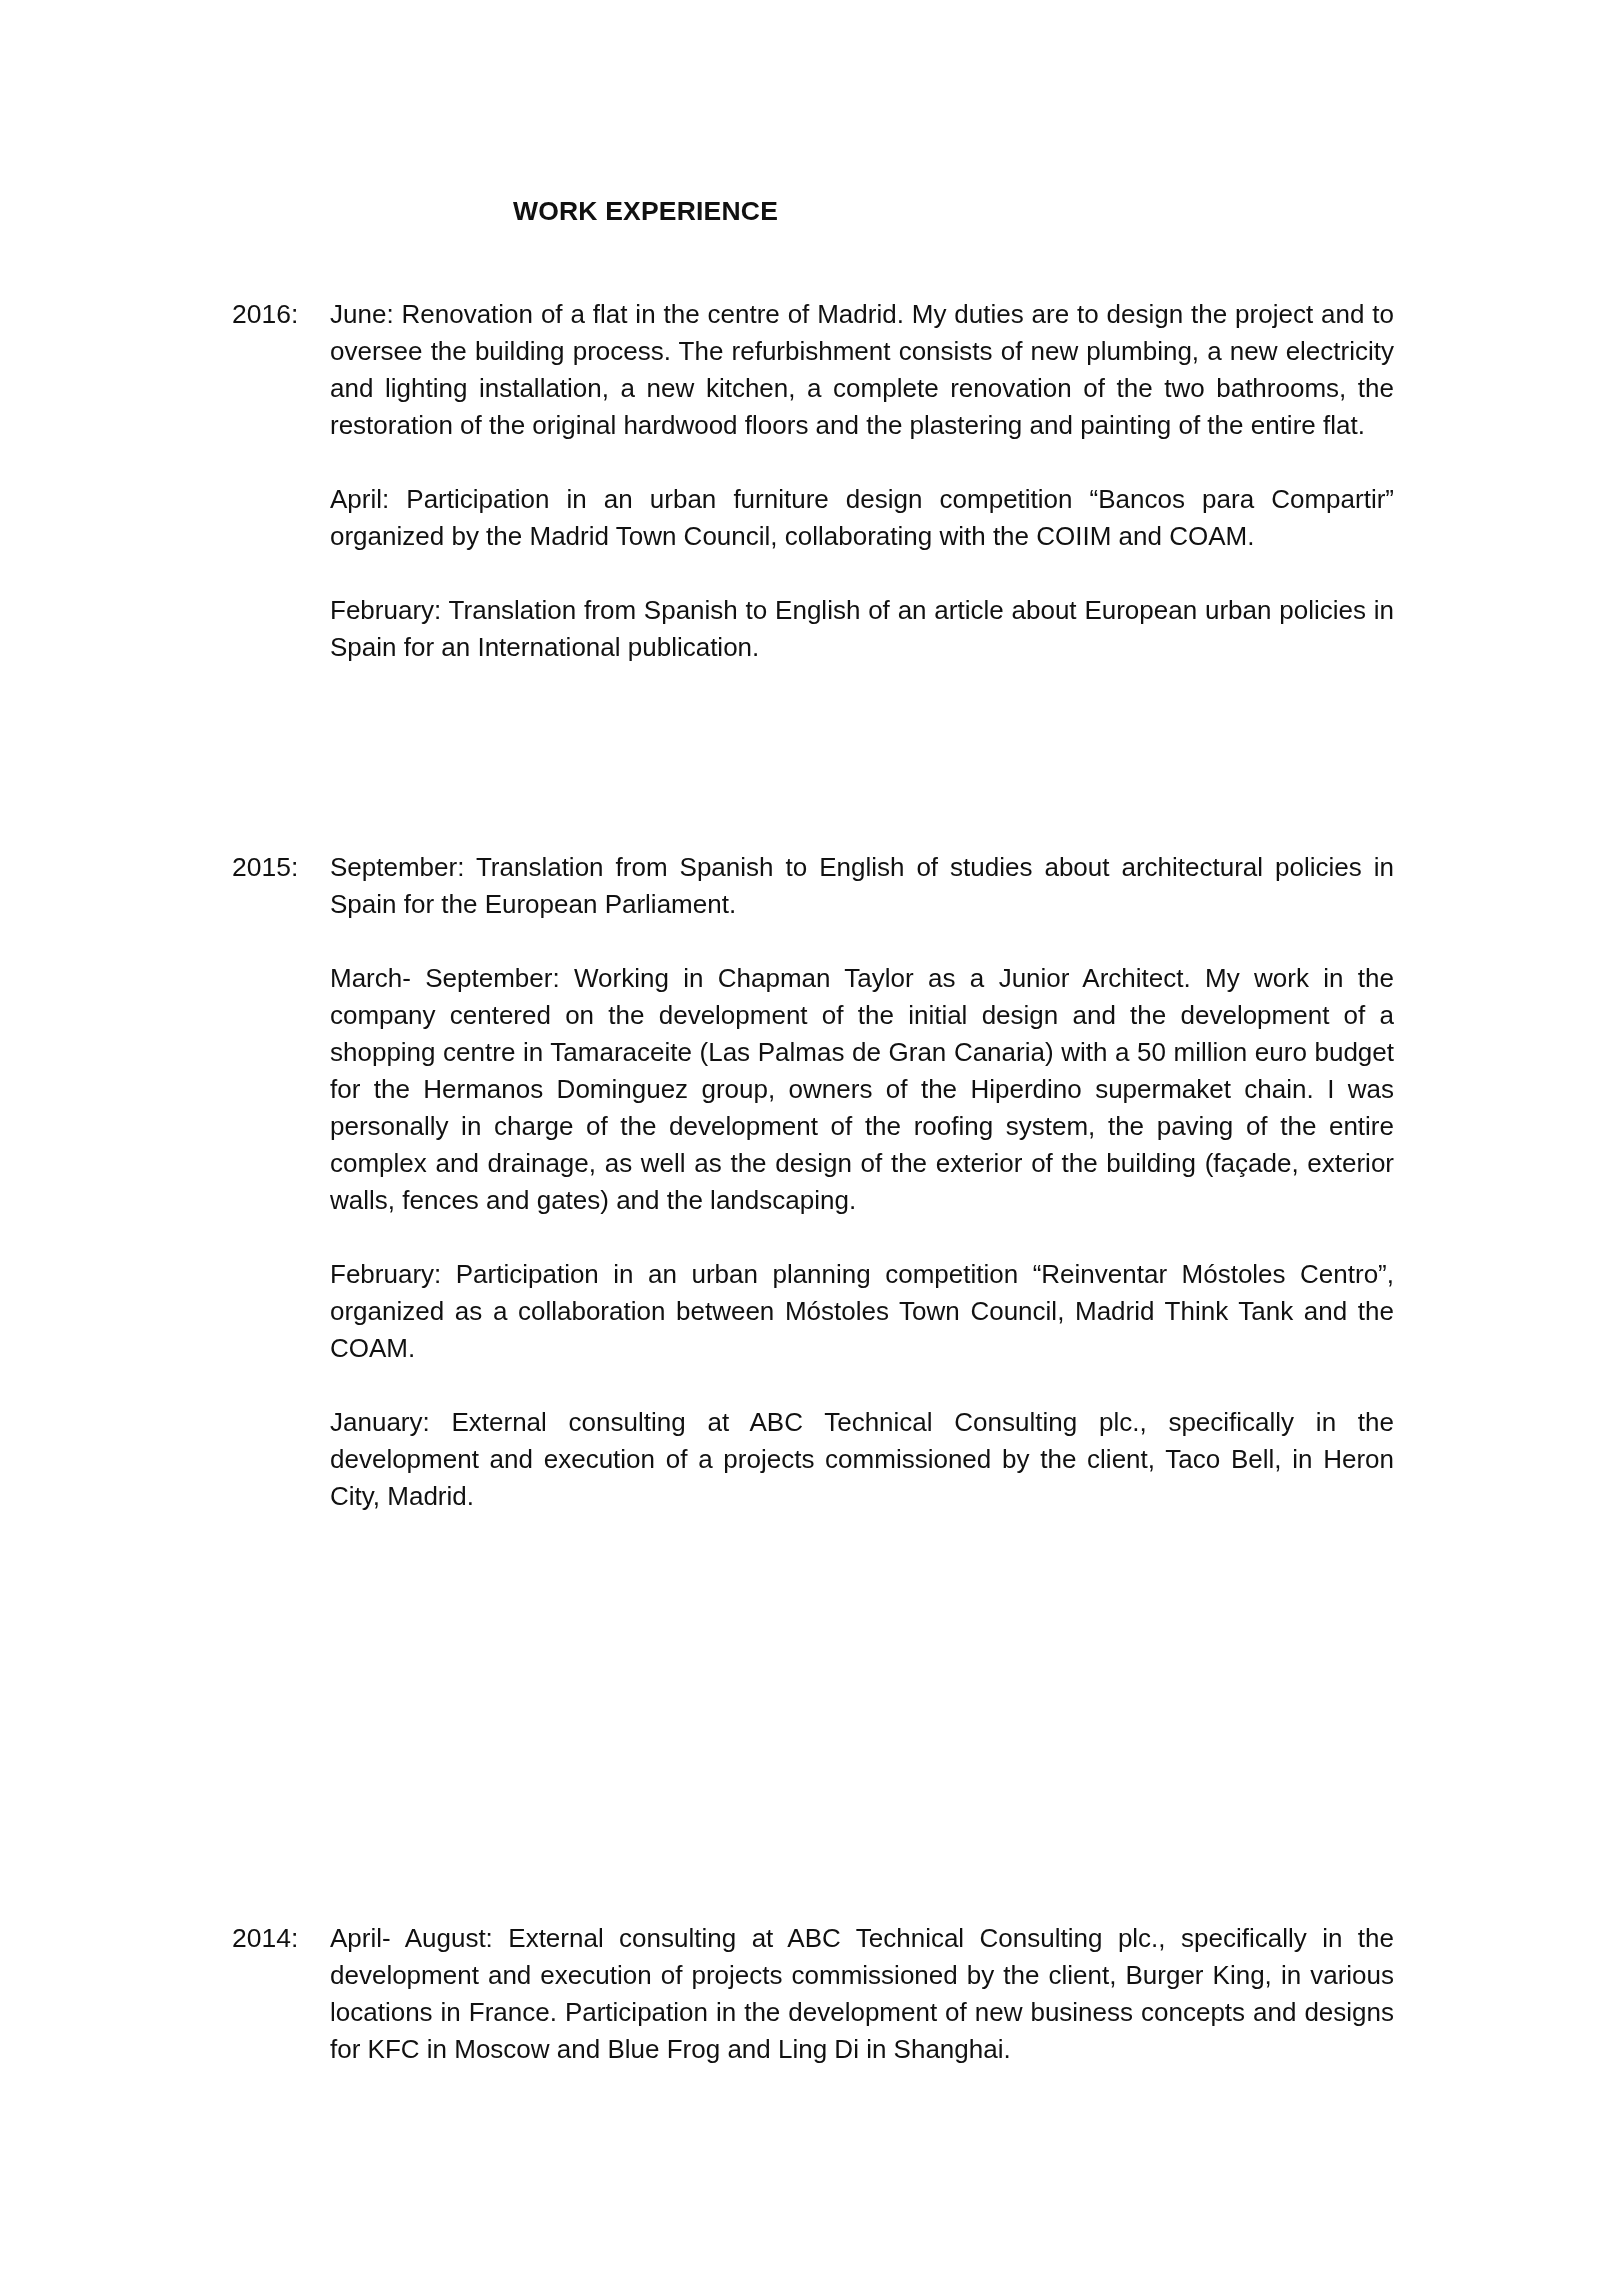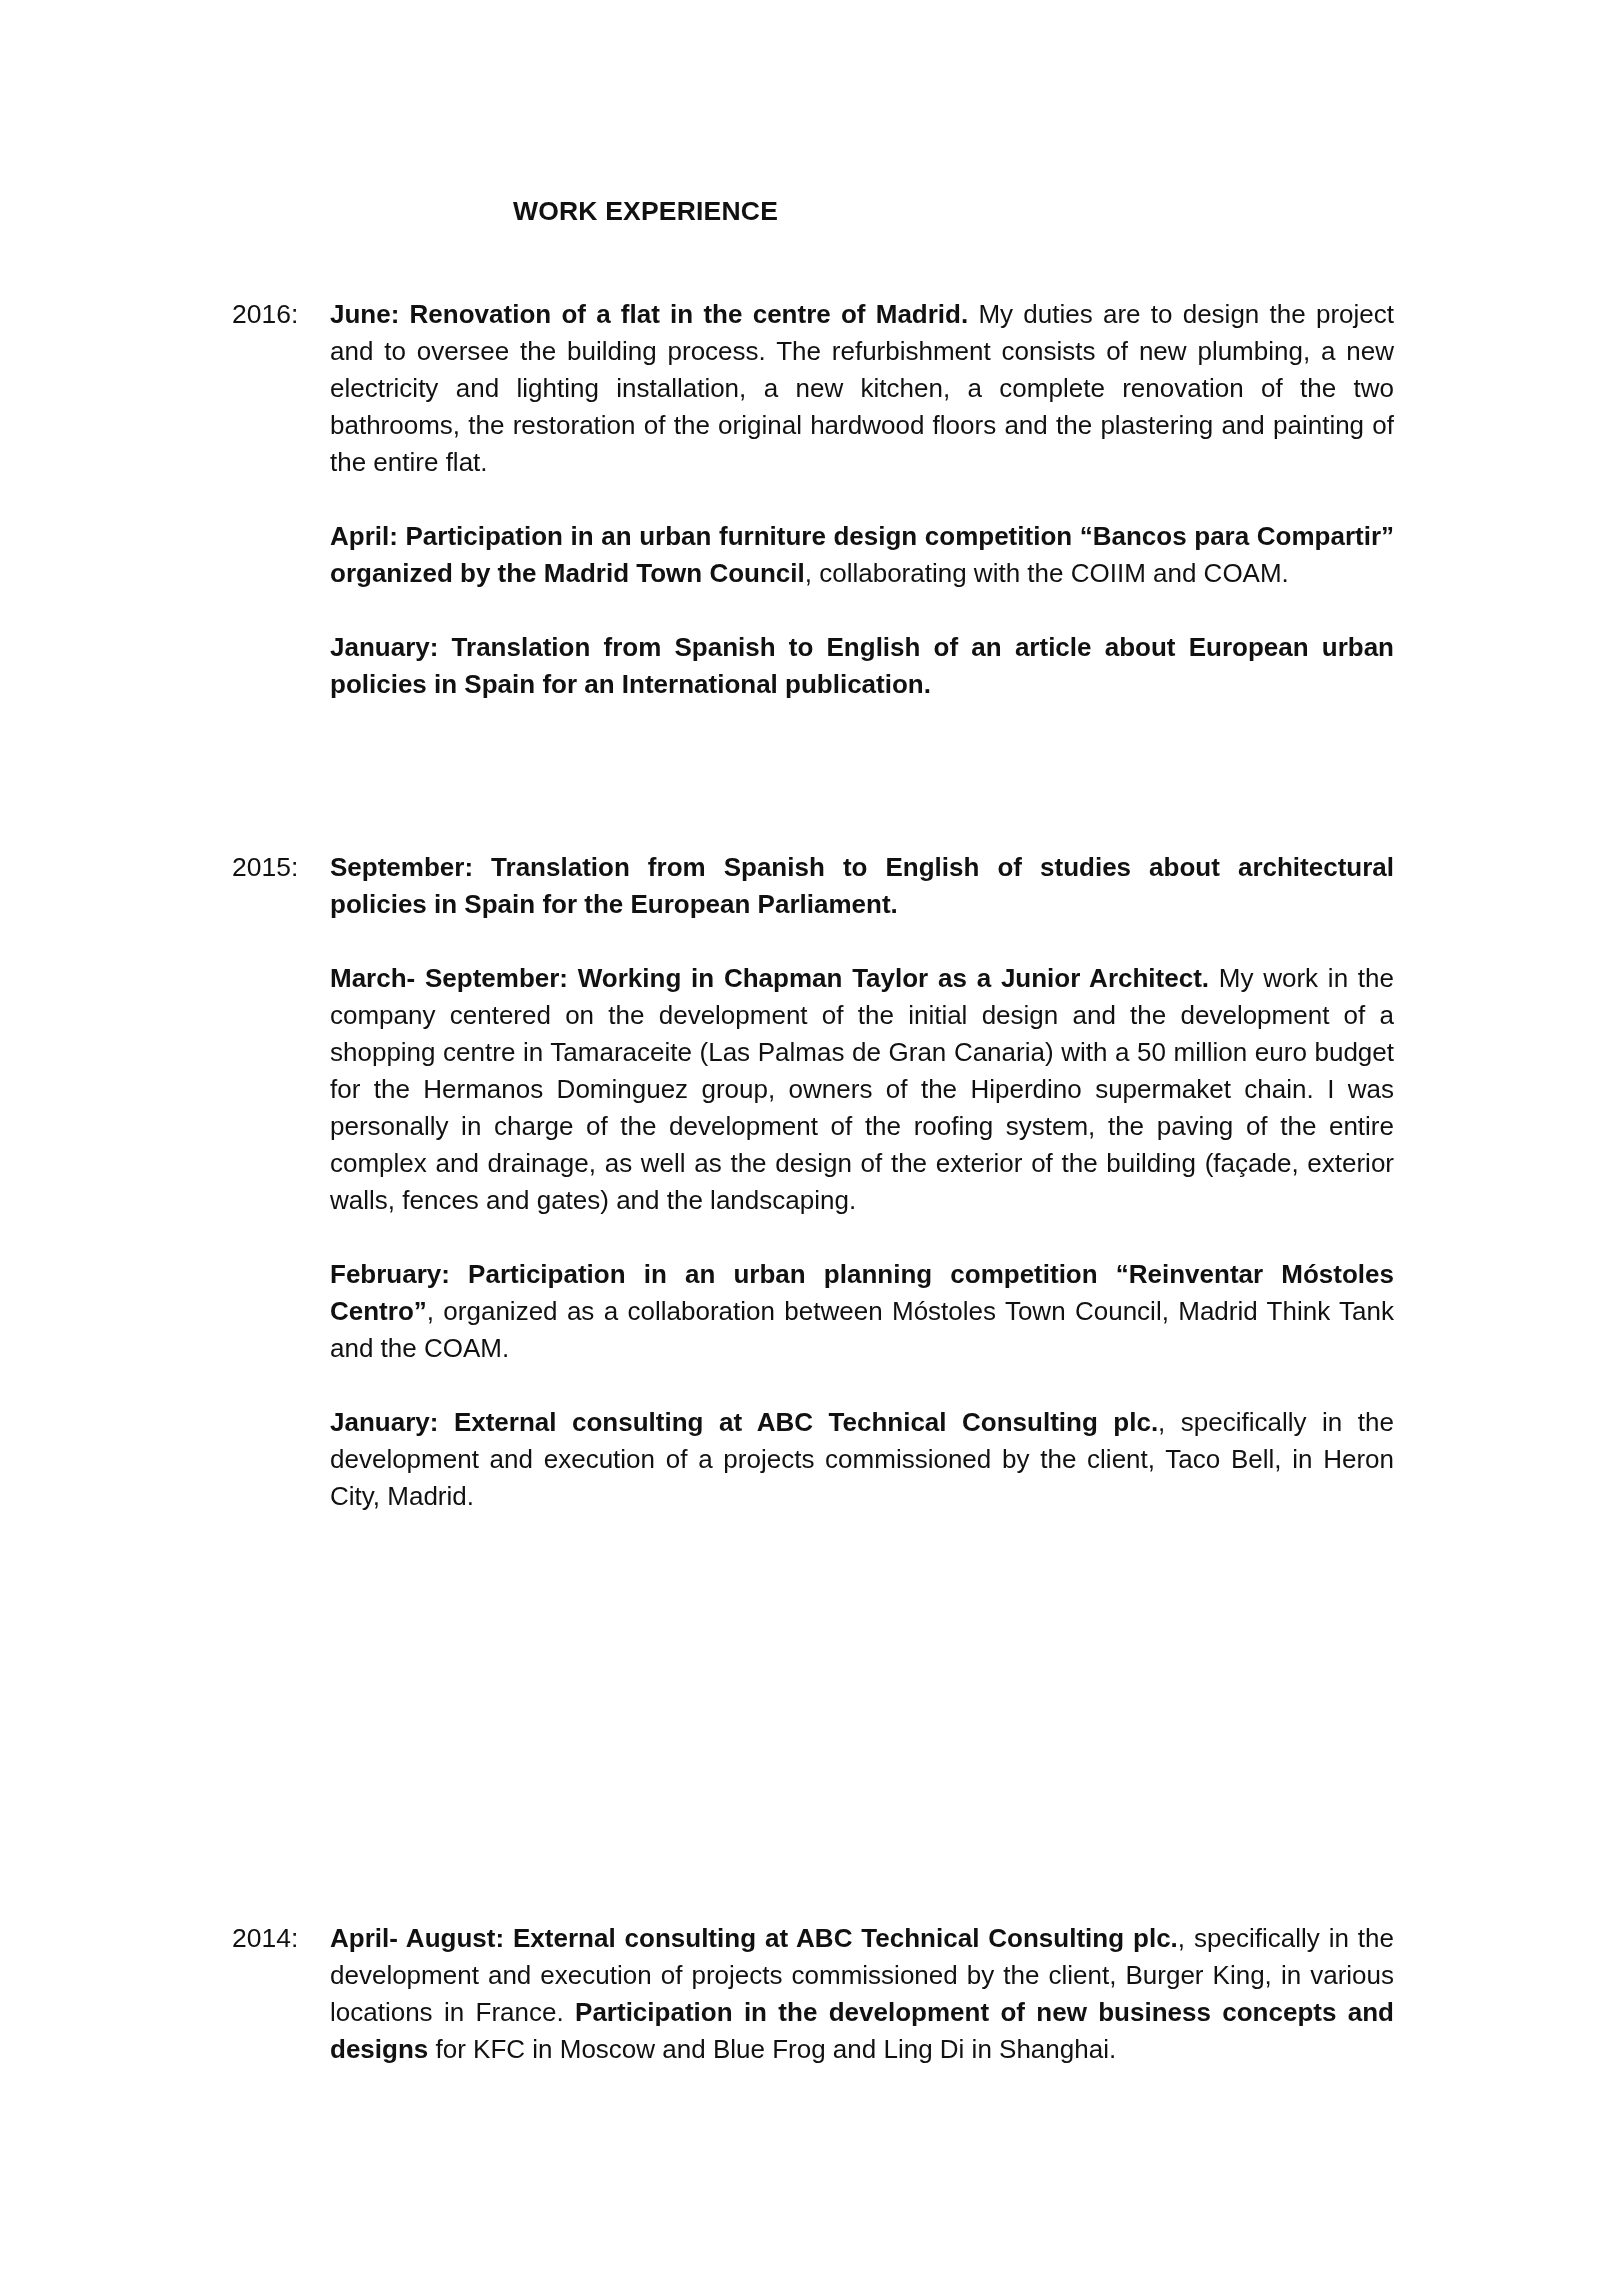--- a/index.html
+++ b/index.html
@@ -4,33 +4,33 @@
 <style>
   html, body { margin: 0; padding: 0; background: #ffffff; }
   body { width: 1621px; height: 2293px; position: relative; overflow: hidden;
          font-family: "Liberation Sans", "DejaVu Sans", sans-serif; color: #111; }
   .page-title { position: absolute; top: 196px; left: 0; width: 1291px; text-align: center;
                 font-weight: bold; font-size: 26.5px; letter-spacing: 0.2px; }
   .year-block { position: absolute; left: 232px; width: 1162px; }
   .year-label { position: absolute; left: 0; top: 0; font-weight: normal; font-size: 26.5px; line-height: 37px; }
   .entries { position: absolute; left: 98px; width: 1064px; }
   .entry { font-size: 26px; line-height: 37px; text-align: justify; margin: 0 0 37px 0; font-weight: normal; }
-  .entry b { font-weight: bold; }
+  .entry b { font-weight: normal; }
 </style>
 </head>
 <body>
 
 <div class="page-title">WORK EXPERIENCE</div>
 
 <div class="year-block" style="top:296px;">
   <div class="year-label">2016:</div>
   <div class="entries">
     <p class="entry"><b>June: Renovation of a flat in the centre of Madrid.</b><span> My duties are to design the project and to oversee the building process. The refurbishment consists of new plumbing, a new electricity and lighting installation, a new kitchen, a complete renovation of the two bathrooms, the restoration of the original hardwood floors and the plastering and painting of the entire flat.</span></p>
     <p class="entry"><b>April: Participation in an urban furniture design competition “Bancos para Compartir” organized by the Madrid Town Council</b><span>, collaborating with the COIIM and COAM.</span></p>
-    <p class="entry"><b>January: Translation from Spanish to English of an article about European urban policies in Spain for an International publication.</b><span></span></p>
+    <p class="entry"><b>February: Translation from Spanish to English of an article about European urban policies in Spain for an International publication.</b><span></span></p>
   </div>
 </div>
 
 <div class="year-block" style="top:849px;">
   <div class="year-label">2015:</div>
   <div class="entries">
     <p class="entry"><b>September: Translation from Spanish to English of studies about architectural policies in Spain for the European Parliament.</b><span></span></p>
     <p class="entry"><b>March- September: Working in Chapman Taylor as a Junior Architect.</b><span> My work in the company centered on the development of the initial design and the development of a shopping centre in Tamaraceite (Las Palmas de Gran Canaria) with a 50 million euro budget for the Hermanos Dominguez group, owners of the Hiperdino supermaket chain. I was personally in charge of the development of the roofing system, the paving of the entire complex and drainage, as well as the design of the exterior of the building (façade, exterior walls, fences and gates) and the landscaping.</span></p>
     <p class="entry"><b>February: Participation in an urban planning competition “Reinventar Móstoles Centro”</b><span>, organized as a collaboration between Móstoles Town Council, Madrid Think Tank and the COAM.</span></p>
     <p class="entry"><b>January: External consulting at ABC Technical Consulting plc.</b><span>, specifically in the development and execution of a projects commissioned by the client, Taco Bell, in Heron City, Madrid.</span></p>

